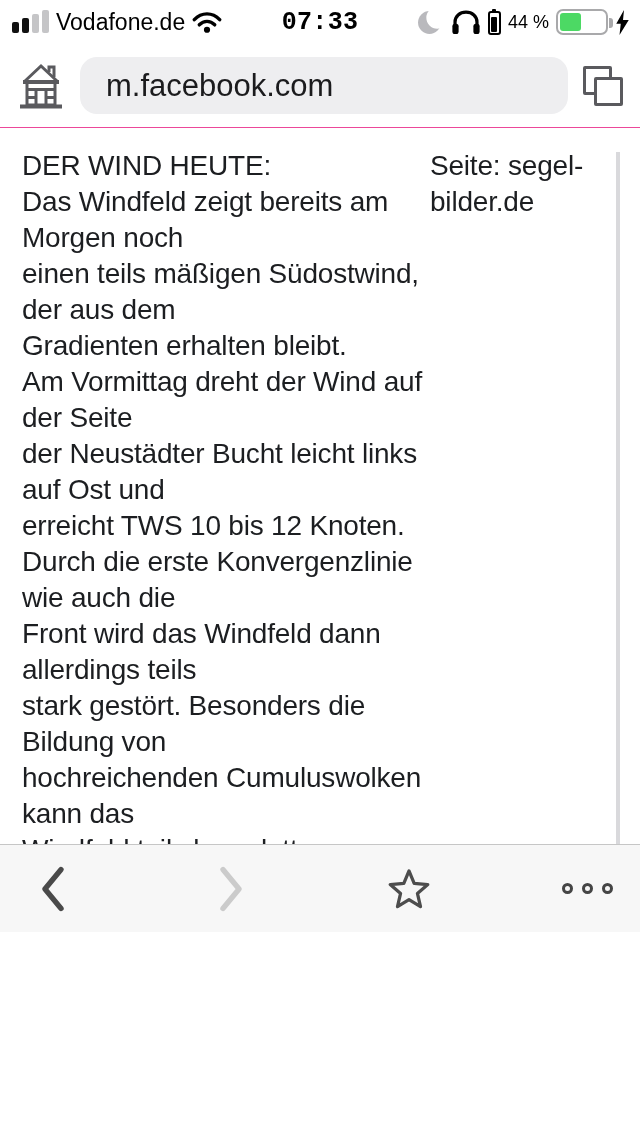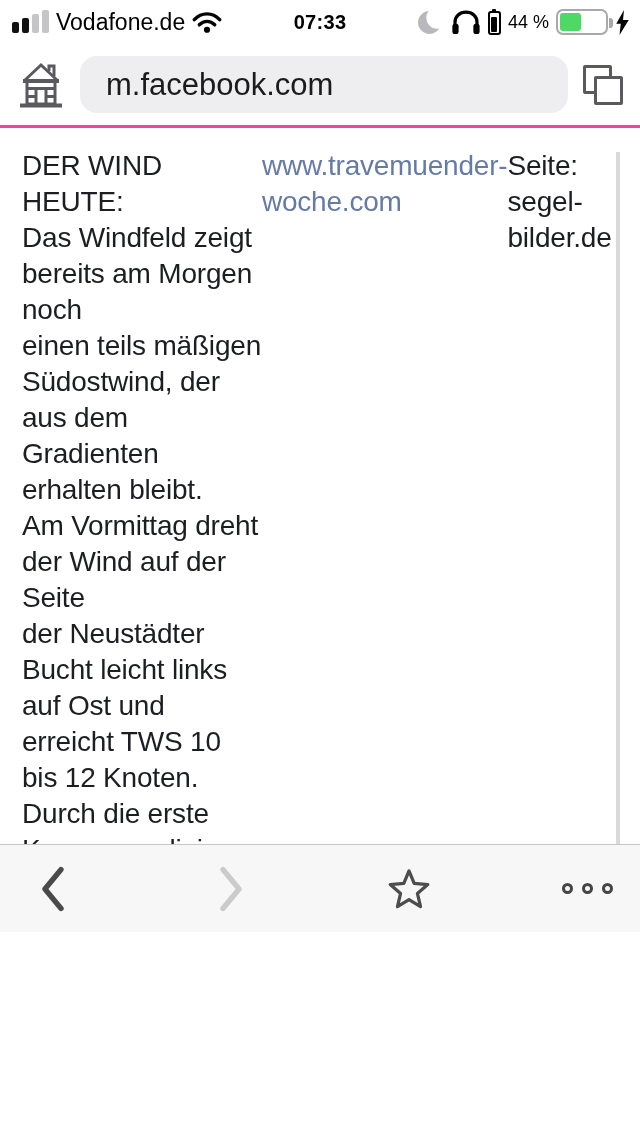--- a/index.html
+++ b/index.html
@@ -10,34 +10,34 @@
   
   .status-bar { height:44px; flex:0 0 44px; display:flex; align-items:center;
                 justify-content:space-between; position:relative; padding:0 10px 0 12px; background:#fff; }
   .sb-left, .sb-right { display:flex; align-items:center; gap:7px; }
   .signal { display:flex; align-items:flex-end; gap:3px; height:24px; padding-bottom:1px; }
   .signal .bar { width:7px; border-radius:2px; background:#c5c5c7; }
   .signal .bar.on { background:#111; }
   .b1{height:11px}.b2{height:15px}.b3{height:19px}.b4{height:23px}
   .carrier { font-size:23px; color:#000; }
   .sb-time { position:absolute; left:50%; top:50%; transform:translate(-50%,-50%);
-             font-size:20px; font-weight:700; color:#000; letter-spacing:0.3px; }
+             font-size:25px; font-weight:700; color:#000; letter-spacing:0.3px;font-family:Liberation Mono, monospace; }
   .pct { font-size:18px; color:#000; }
   .mini-batt { position:relative; width:13px; height:24px; border:2px solid #000; border-radius:3px; margin-top:2px; }
   .mini-batt::before { content:""; position:absolute; top:-4px; left:2.5px; width:4px; height:2.5px; background:#000; border-radius:1px; }
   .mini-batt .mb-fill { position:absolute; left:1.5px; right:1.5px; bottom:1.5px; height:74%; background:#000; border-radius:1px; }
   .battery { position:relative; width:52px; height:26px; border:2px solid #a9a9ab; border-radius:7px; }
   .battery-fill { position:absolute; left:2px; top:2px; bottom:2px; width:44%;
                   background:var(--battery-green,#4cd964); border-radius:3px; }
   .battery-nub { position:absolute; right:-7px; top:7px; width:4px; height:10px;
                  background:#a9a9ab; border-radius:0 3px 3px 0; }
 
   
   .url-row { height:84px; flex:0 0 84px; display:flex; align-items:center; gap:14px;
-             padding:0 16px; background:#fff; border-bottom:3px solid #ec4899;justify-content:space-between; }
+             padding:0 16px; background:#fff; border-bottom:1px solid #ec4899;justify-content:space-between; }
   .icon-btn { display:flex; align-items:center; justify-content:center; background:none; border:none; padding:0; }
   .url-field { flex:1; height:57px; background:#eeeef0; border-radius:17px; display:flex;
                align-items:center; padding:0 26px; overflow:hidden; }
   .url-text { font-size:31px; color:#1b1b1d; white-space:nowrap; }
   .tabs-icon { position:relative; width:42px; height:42px; }
   .tab-back  { position:absolute; top:1px; left:1px;  width:29px; height:29px; border:3px solid #5a5a5e; border-radius:2px; }
   .tab-front { position:absolute; bottom:1px; right:1px; width:29px; height:29px; border:3px solid #5a5a5e;
                border-radius:2px; background:#fff; }
 
   
@@ -141,21 +141,20 @@
 Am Vormittag dreht der Wind auf der Seite
 der Neustädter Bucht leicht links auf Ost und
 erreicht TWS 10 bis 12 Knoten.
 Durch die erste Konvergenzlinie wie auch die
 Front wird das Windfeld dann allerdings teils
 stark gestört. Besonders die Bildung von
 hochreichenden Cumuluswolken kann das
 Windfeld teils komplett durcheinander
 bringen, so dass ein Vorhersage kaum noch
 möglich ist.</p>
-    <p class="post-link">www.travemuender-woche.com</p>
     <p>Seite: segel-bilder.de</p>
     <div class="gray-box"></div>
   </main>
 
   <nav class="toolbar">
     <button class="tb-btn">
       <svg width="28" height="46" viewBox="0 0 24 40">
         <polyline points="19,3 5,20 19,37" fill="none" stroke="#4a4a4a" stroke-width="4.6" stroke-linecap="round" stroke-linejoin="round"></polyline>
       </svg>
     </button>

